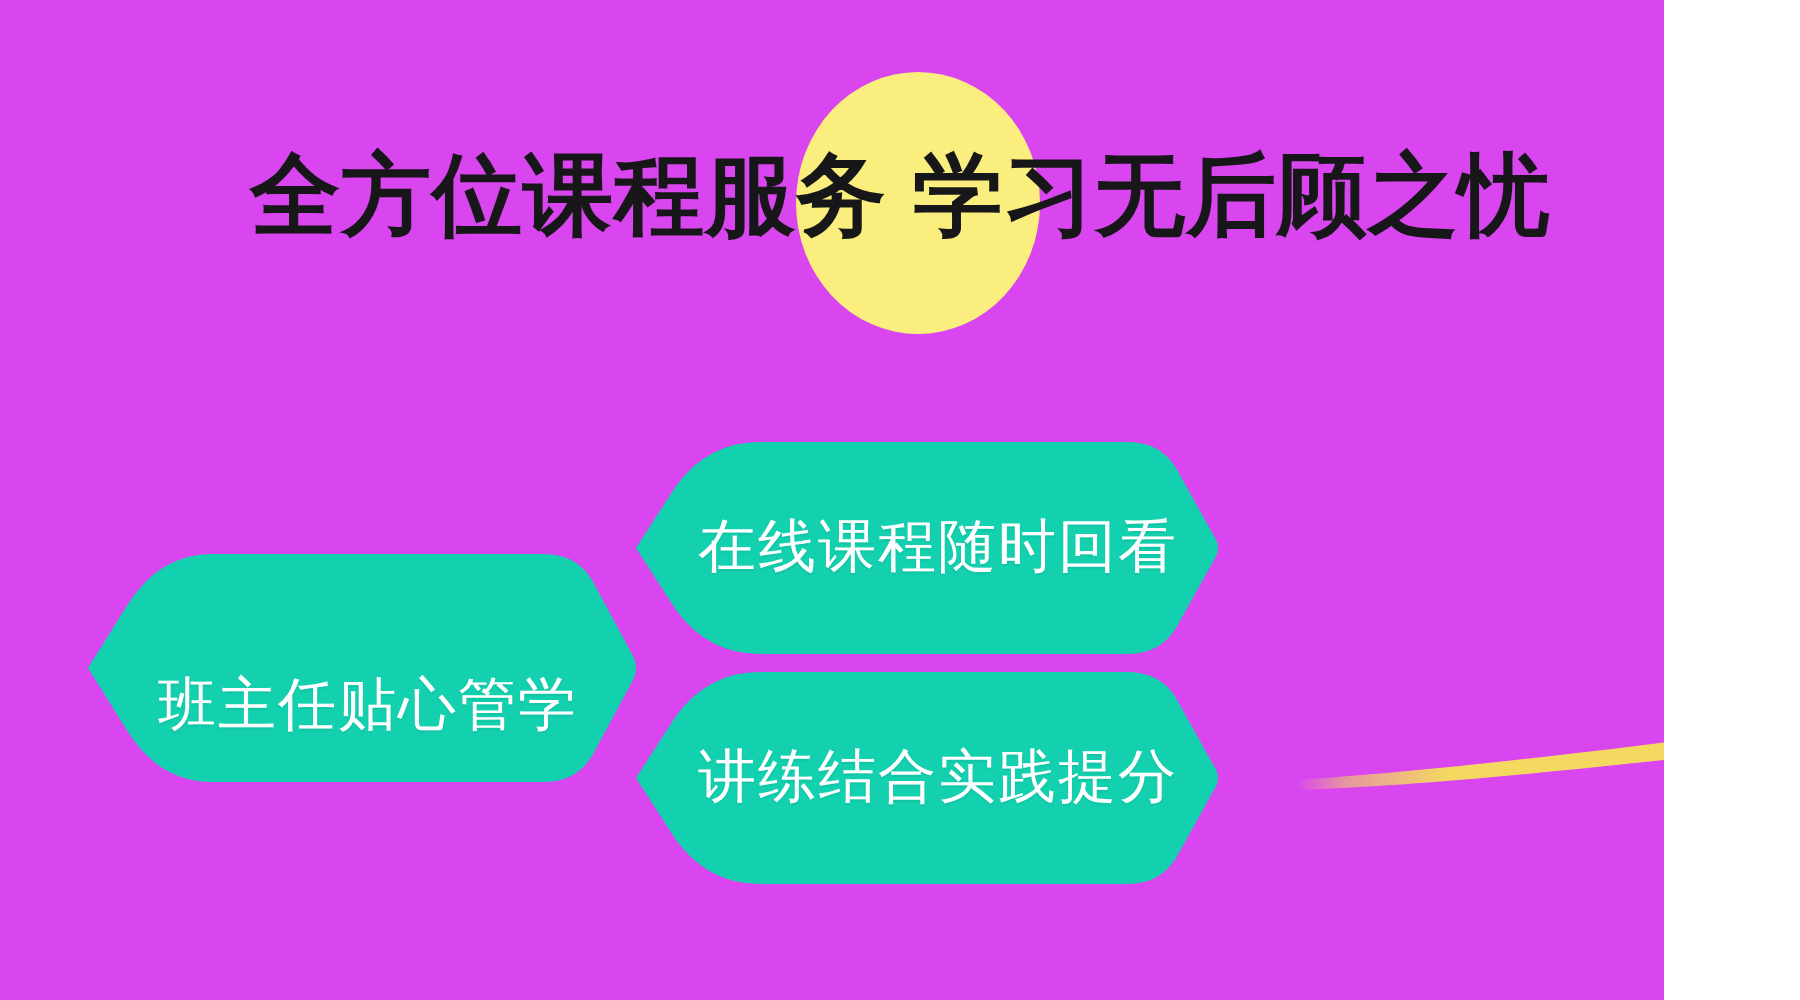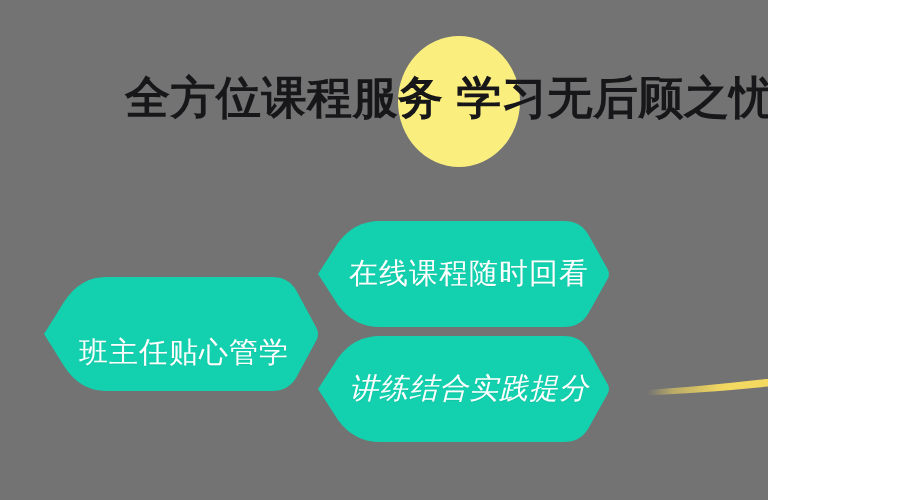--- a/index.html
+++ b/index.html
@@ -8,23 +8,23 @@
   }
   body {
     width: 900px;
     height: 500px;
     background: #ffffff;
     font-family: "Liberation Sans", "DejaVu Sans", sans-serif;
     overflow: hidden;
   }
   #slide {
     position: relative;
-    width: 768px;
+    width: 832px;
     height: 500px;
-    background: #737373;
+    background: #d946ef;
     overflow: hidden;
   }
 
   
   #accent-circle {
     position: absolute;
     left: 398px;
     top: 36px;
     width: 122px;
     height: 131px;
@@ -108,21 +108,20 @@
   }
 
   #chevron-secondary-bottom {
     left: 318px;
     top: 334px;
     width: 292px;
     height: 110px;
   }
   #chevron-secondary-bottom .chevron-label {
     padding-left: 10px;
-    font-style: italic;
   }
 </style>
 </head>
 <body>
 
 <div id="slide">
 
   <div id="accent-circle"></div>
 
   <div id="headline">全方位课程服务 学习无后顾之忧</div>

